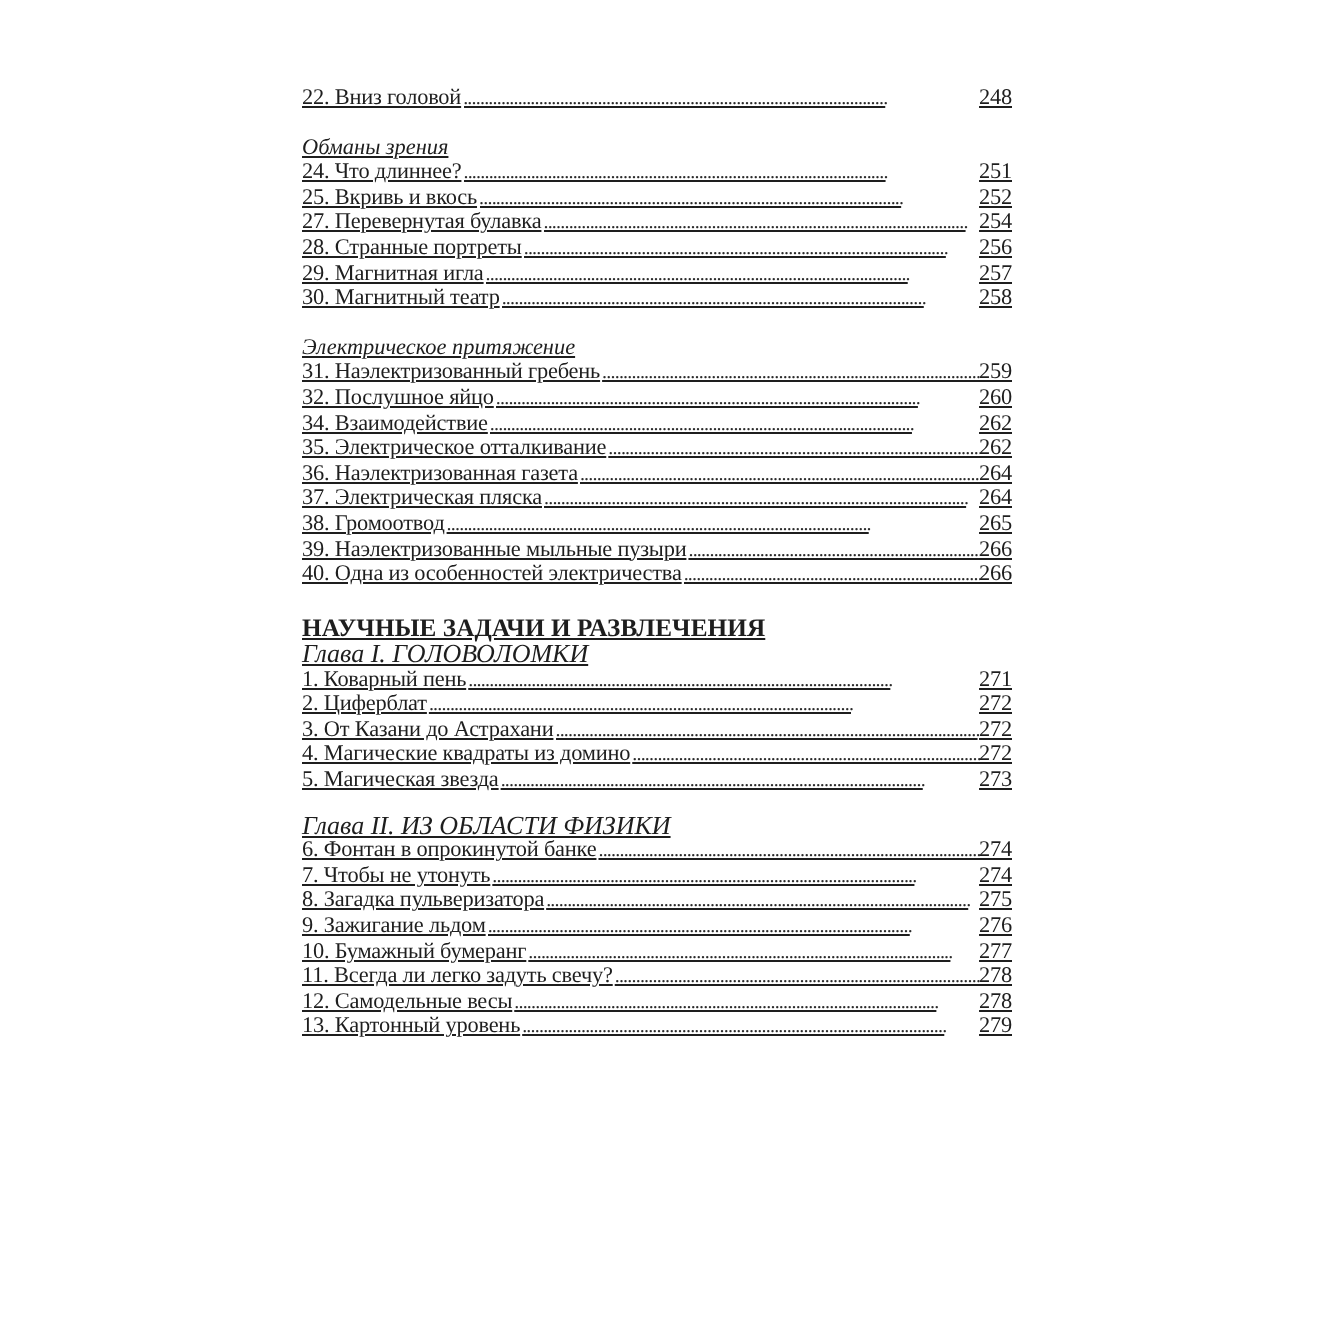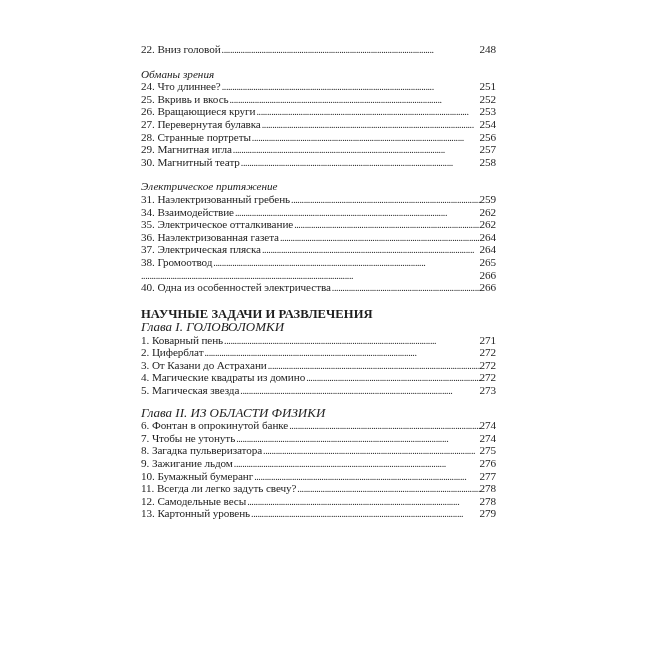--- a/index.html
+++ b/index.html
@@ -10,23 +10,24 @@
   body {
     width: 659px;
     height: 659px;
     position: relative;
     overflow: hidden;
     font-family: "Liberation Serif", "DejaVu Serif", serif;
     color: #1e1e1e;
   }
   .page {
     position: absolute;
-    left: 141px;
+    left: 151px;
     top: 43px;
     width: 355px;
+    text-decoration: underline;
   }
   .group { margin: 0; }
   .gap-1 { height: 12px; }
   .gap-2 { height: 12px; }
   .gap-3 { height: 14px; }
   .gap-4 { height: 10px; }
   .row {
     display: flex;
     align-items: baseline;
     font-size: 11.2px;
@@ -105,25 +106,20 @@
       <span class="title">24. Что длиннее?</span>
       <span class="leader"></span>
       <span class="pg">251</span>
     </div>
     <div class="row">
       <span class="title">25. Вкривь и вкось</span>
       <span class="leader"></span>
       <span class="pg">252</span>
     </div>
     <div class="row">
-      <span class="title">26. Вращающиеся круги</span>
-      <span class="leader"></span>
-      <span class="pg">253</span>
-    </div>
-    <div class="row">
       <span class="title">27. Перевернутая булавка</span>
       <span class="leader"></span>
       <span class="pg">254</span>
     </div>
     <div class="row">
       <span class="title">28. Странные портреты</span>
       <span class="leader"></span>
       <span class="pg">256</span>
     </div>
     <div class="row">
@@ -141,20 +137,25 @@
   <div class="gap-2"></div>
 
   <div class="group">
     <div class="subhead">Электрическое притяжение</div>
     <div class="row">
       <span class="title">31. Наэлектризованный гребень</span>
       <span class="leader"></span>
       <span class="pg">259</span>
     </div>
     <div class="row">
+      <span class="title">32. Послушное яйцо</span>
+      <span class="leader"></span>
+      <span class="pg">260</span>
+    </div>
+    <div class="row">
       <span class="title">34. Взаимодействие</span>
       <span class="leader"></span>
       <span class="pg">262</span>
     </div>
     <div class="row">
       <span class="title">35. Электрическое отталкивание</span>
       <span class="leader"></span>
       <span class="pg">262</span>
     </div>
     <div class="row">
@@ -166,20 +167,21 @@
       <span class="title">37. Электрическая пляска</span>
       <span class="leader"></span>
       <span class="pg">264</span>
     </div>
     <div class="row">
       <span class="title">38. Громоотвод</span>
       <span class="leader"></span>
       <span class="pg">265</span>
     </div>
     <div class="row">
+      <span class="title">39. Наэлектризованные мыльные пузыри</span>
       <span class="leader"></span>
       <span class="pg">266</span>
     </div>
     <div class="row">
       <span class="title">40. Одна из особенностей электричества</span>
       <span class="leader"></span>
       <span class="pg">266</span>
     </div>
   </div>
 

